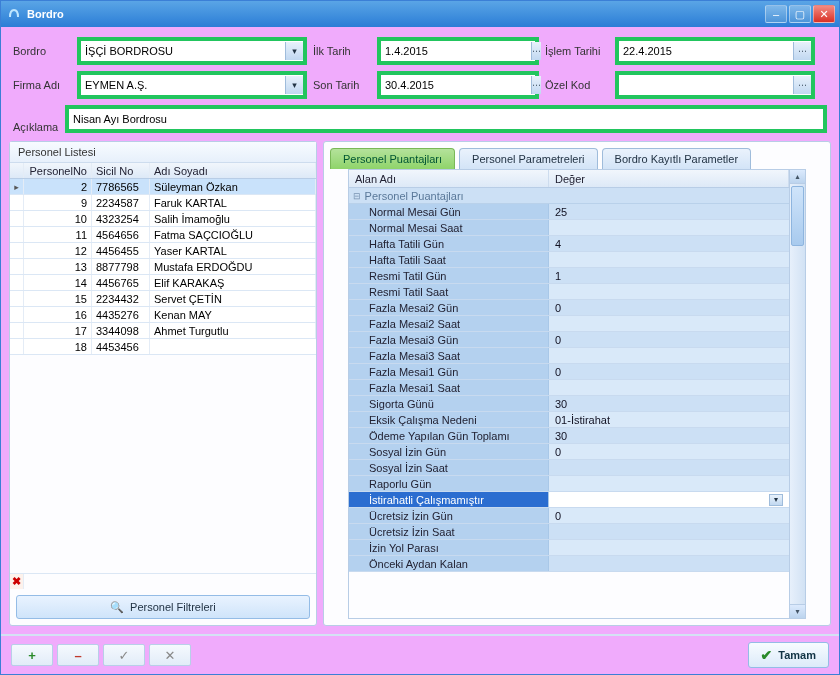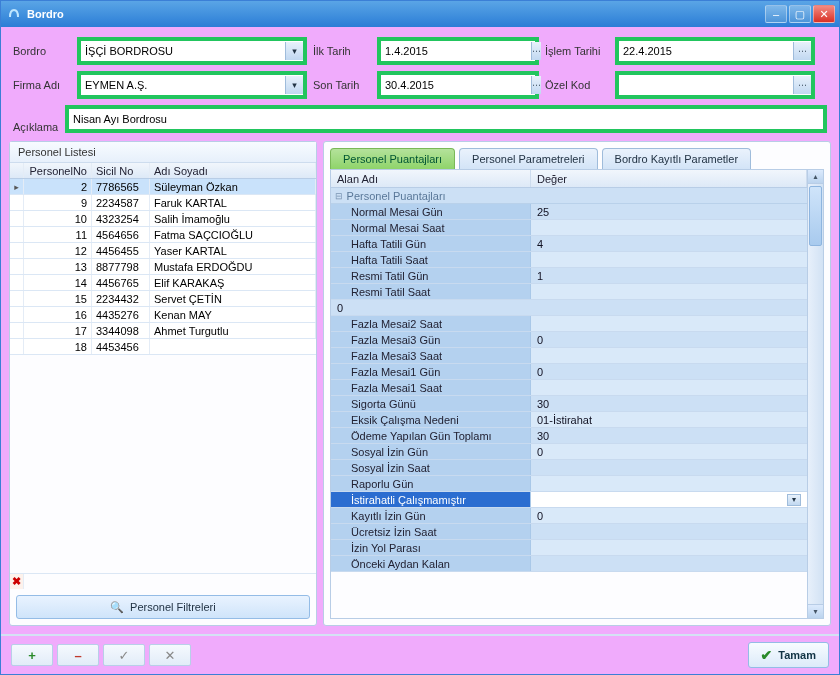--- a/index.html
+++ b/index.html
@@ -38,21 +38,21 @@
 .col-name { flex: 1; }
 .grid-body { overflow: auto; flex:1; }
 .left-footer { padding: 6px; }
 .filter-btn { width: 100%; height: 24px; border: 1px solid #94bce6; border-radius: 3px; background: linear-gradient(#e9f3ff,#cfe4fa); display:flex;align-items:center;justify-content:center; gap:6px; cursor:pointer; color:#234; }
 .left-delrow { height:16px; border-top:1px solid #dbe7f5; display:flex; align-items:center; }
 .left-delrow .delmark { width:14px; height:100%; display:flex;align-items:center;justify-content:center; color:#c00; font-weight:bold; background:#fdf2ec; border-right:1px solid #e4ecf6; }
 
 .tabs { display: flex; padding: 6px 6px 0; gap: 4px; }
 .tab { padding: 4px 12px; border: 1px solid #9fbcdb; border-bottom: none; background: linear-gradient(#eaf2fc,#d3e4f7); border-radius: 4px 4px 0 0; cursor:pointer; color:#234; }
 .tab.active { background: linear-gradient(#b4e29b,#8fd46a); color:#053; border-color:#7ab858; }
-.right-grid-wrap { flex:1; margin: 0 6px 6px; border:1px solid #b8cde6; display:flex; min-height:0;justify-content:center; }
+.right-grid-wrap { flex:1; margin: 0 24px 6px; border:1px solid #b8cde6; display:flex; min-height:0;justify-content:center; }
 .right-grid { flex:1; display:flex; flex-direction:column; min-height:0; }
 .r-head { display:flex; height:18px; background: linear-gradient(#f1f6fc,#dde9f7); border-bottom:1px solid #b8cde6; }
 .r-head .rc { border-right:1px solid #cddcee; padding:0 6px; display:flex;align-items:center; color:#223; }
 .rc-name { width: 200px; }
 .rc-val { flex:1; }
 .r-body { flex:1; overflow:auto; }
 .r-group { height:16px; background:#cce0f5; display:flex; align-items:center; padding-left:4px; color:#5a7899; border-bottom:1px solid #b9d1ea; gap:4px; }
 .r-row { height:16px; display:flex; border-bottom:1px solid #c8daef; }
 .r-row .rc { padding:0 6px; display:flex; align-items:center; }
 .r-row .rc-name { width:200px; background:#b4d1ef; color:#223; padding-left:20px; border-right:1px solid #a9c8e8; }
@@ -259,20 +259,21 @@
               </div>
               <div class="r-row">
                 <div class="rc rc-name">Resmi Tatil Gün</div>
                 <div class="rc rc-val">1</div>
               </div>
               <div class="r-row alt">
                 <div class="rc rc-name">Resmi Tatil Saat</div>
                 <div class="rc rc-val"></div>
               </div>
               <div class="r-row">
+                <div class="rc rc-name">Fazla Mesai2 Gün</div>
                 <div class="rc rc-val">0</div>
               </div>
               <div class="r-row alt">
                 <div class="rc rc-name">Fazla Mesai2 Saat</div>
                 <div class="rc rc-val"></div>
               </div>
               <div class="r-row">
                 <div class="rc rc-name">Fazla Mesai3 Gün</div>
                 <div class="rc rc-val">0</div>
               </div>
@@ -313,21 +314,21 @@
                 <div class="rc rc-val"></div>
               </div>
               <div class="r-row sel">
                 <div class="rc rc-name">İstirahatli Çalışmamıştır</div>
                 <div class="rc rc-val">
                   <span></span>
                   <div class="ddsmall">▾</div>
                 </div>
               </div>
               <div class="r-row alt">
-                <div class="rc rc-name">Kayıtlı İzin Gün</div>
+                <div class="rc rc-name">Ücretsiz İzin Gün</div>
                 <div class="rc rc-val">0</div>
               </div>
               <div class="r-row">
                 <div class="rc rc-name">Ücretsiz İzin Saat</div>
                 <div class="rc rc-val"></div>
               </div>
               <div class="r-row alt">
                 <div class="rc rc-name">İzin Yol Parası</div>
                 <div class="rc rc-val"></div>
               </div>

